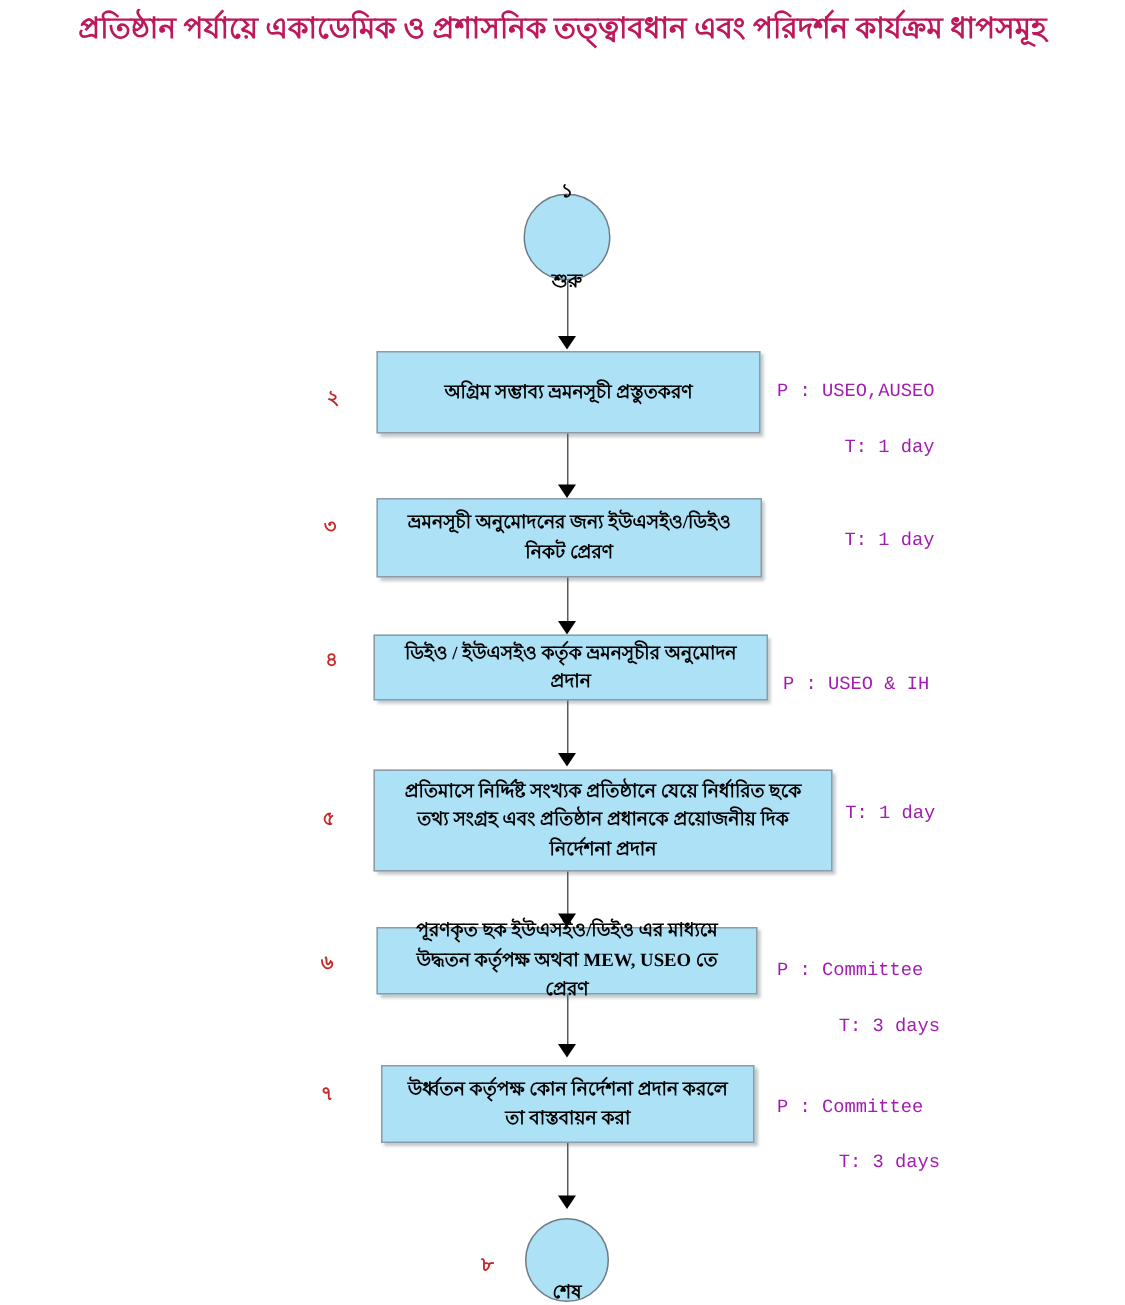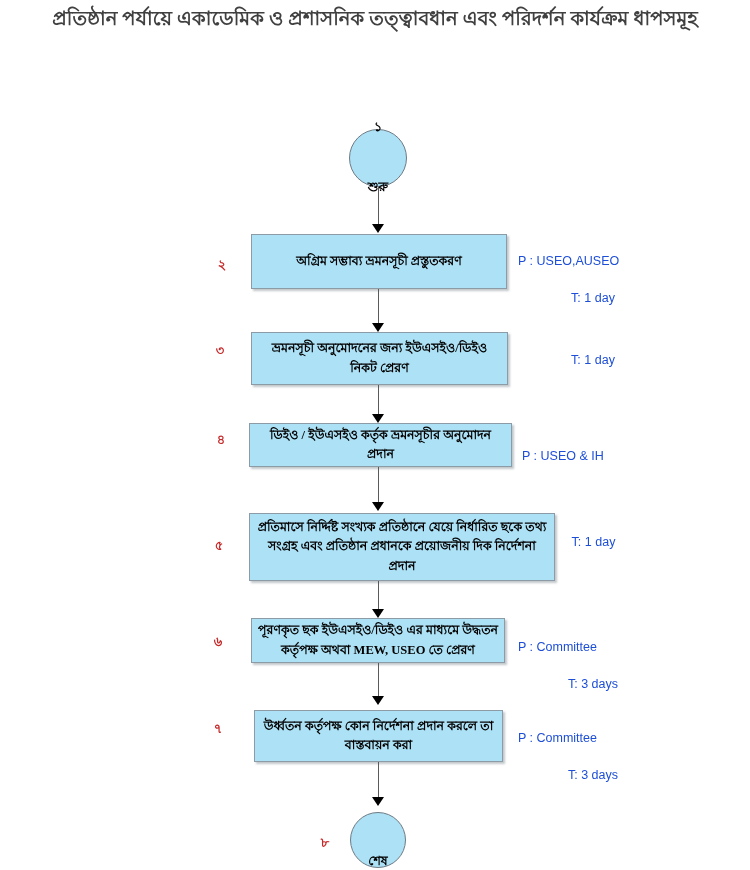--- a/index.html
+++ b/index.html
@@ -19,40 +19,40 @@
   #flow-title {
     position: absolute;
     left: 0;
     top: 4px;
     width: 750px;
     text-align: center;
     font-family: "Liberation Serif", serif;
     font-weight: bold;
     font-size: 19.5px;
     letter-spacing: 0.1px;
-    color: #404040;
+    color: #be185d;
     white-space: nowrap;
   }
 
   .node-box {
     position: absolute;
     box-sizing: border-box;
     background: #ADE1F5;
     border: 1px solid #8C9BA5;
     box-shadow: 2px 2px 2px rgba(120,130,140,0.45);
     display: flex;
     align-items: center;
     justify-content: center;
     text-align: center;
     font-family: "Liberation Serif", serif;
     font-weight: bold;
     font-size: 12.5px;
     line-height: 1.55;
     color: #000000;
-    padding: 2px 6px;
+    padding: 2px 16px;
   }
   .node-box .box-text {
     display: block;
     width: 100%;
   }
 
   .terminator {
     position: absolute;
     box-sizing: border-box;
     background: #ADE1F5;
@@ -77,24 +77,24 @@
     font-family: "Liberation Serif", serif;
     font-weight: bold;
     font-size: 13px;
     color: #C62828;
     text-align: center;
     width: 24px;
   }
 
   .annotation {
     position: absolute;
-    font-family: Liberation Sans, sans-serif;
+    font-family: Liberation Mono, monospace;
     font-size: 12.5px;
     line-height: 1.5;
-    color: #1d4ed8;
+    color: #a21caf;
     text-align: center;
     white-space: pre-line;
   }
   .annotation .ann-line { display: block; }
 
   .connector {
     position: absolute;
     width: 1px;
     background: #5A5A5A;
   }

